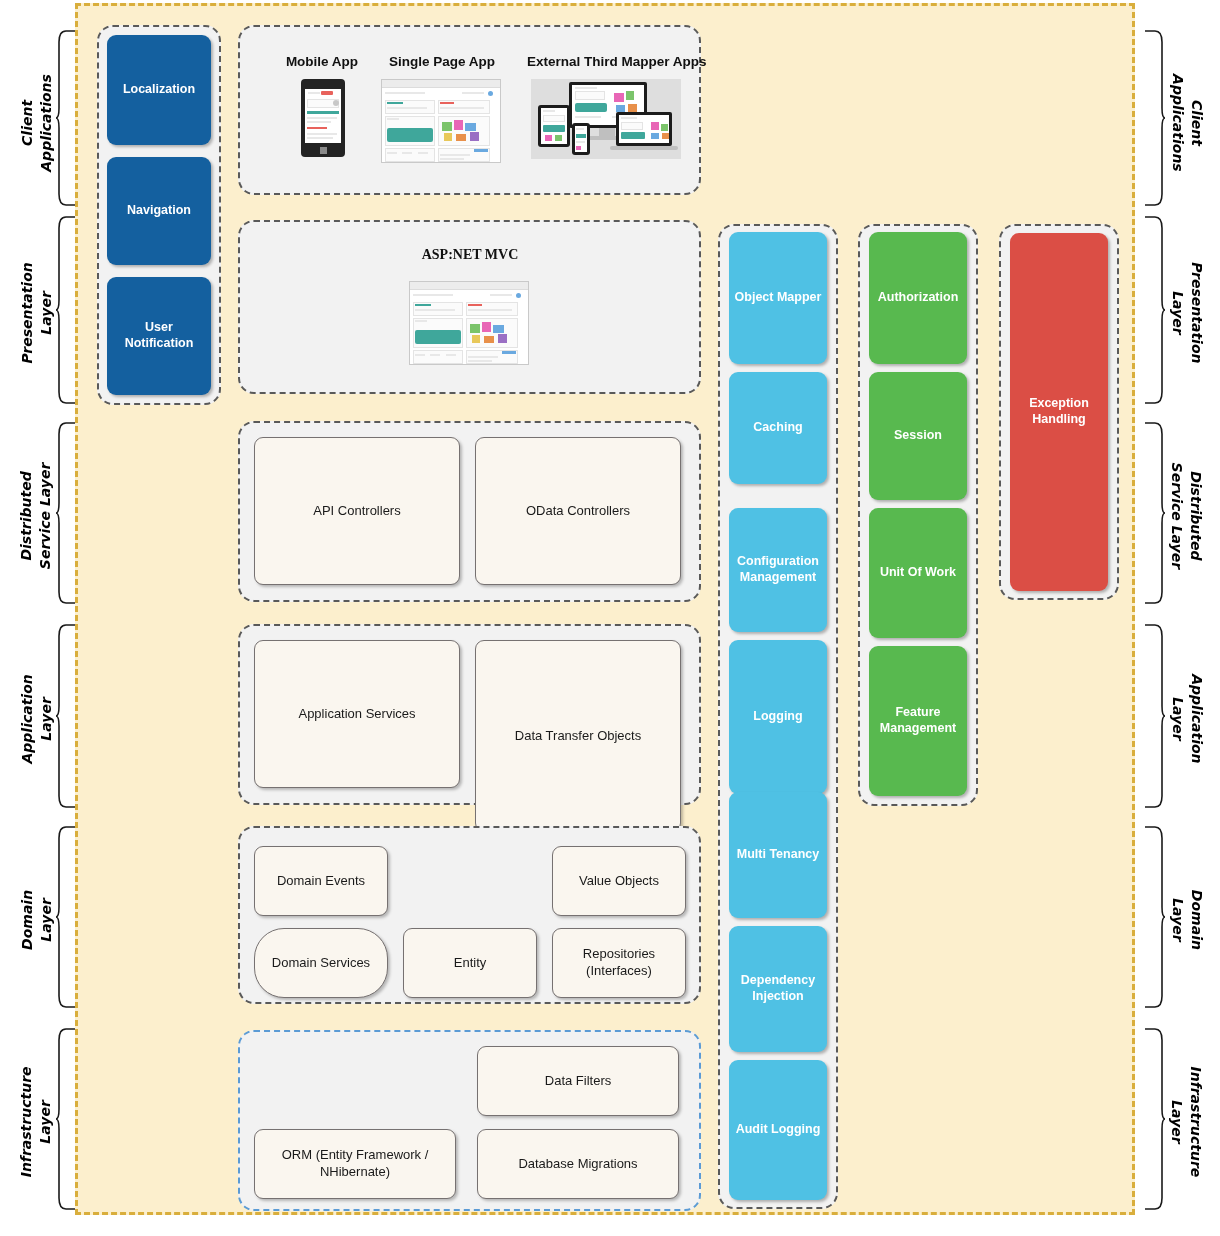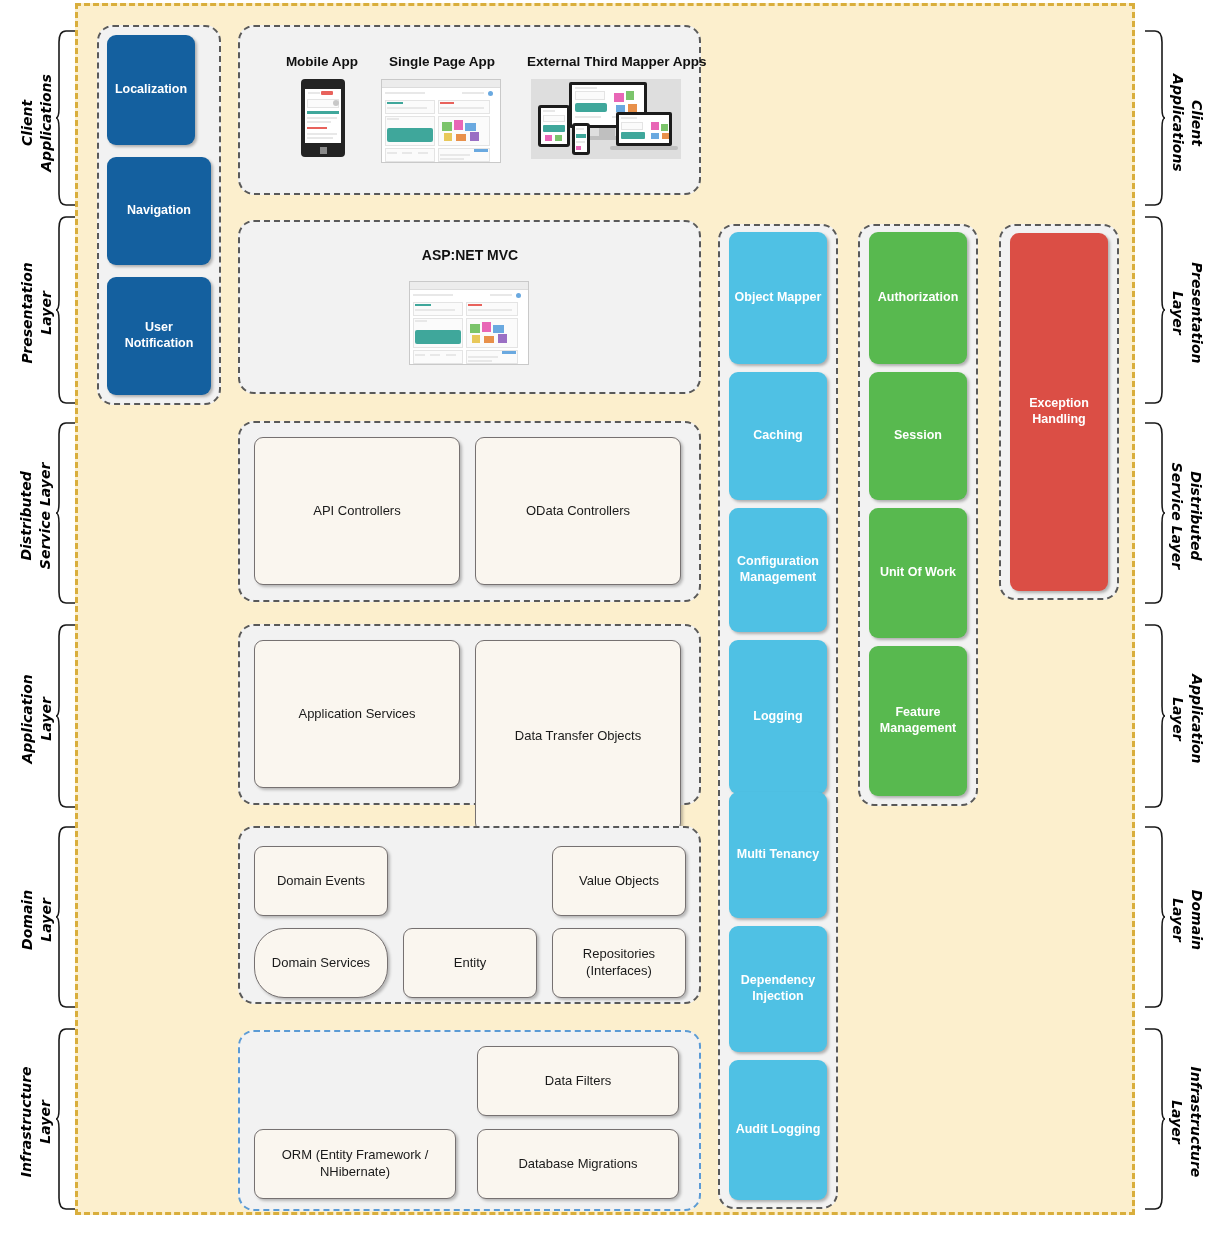--- a/index.html
+++ b/index.html
@@ -91,20 +91,21 @@
     font-weight: bold;
     white-space: nowrap;
   }
   .section-title {
     position: absolute;
     text-align: center;
     color: #111111;
     font-size: 14px;
     font-weight: bold;
     white-space: nowrap;
+    font-family: Liberation Serif, serif;
   }
 
   
   .phone {
     position: absolute;
     background: #232323;
     border-radius: 4px;
     box-sizing: border-box;
     padding: 10px 4px 14px 4px;
   }
@@ -242,21 +243,21 @@
     <svg width="22" height="186" viewBox="0 0 22 186">
         <path d="M20 3 L10 3 Q3 3 3 14 L3 83 Q3 93 0 93 Q3 93 3 103 L3 172 Q3 183 10 183 L20 183" fill="none" stroke="#1a1a1a" stroke-width="1.6"></path>
       </svg>
   </div>
   <div class="side-label left" style="left:-34px;top:1103px;width:140px;">Infrastructure
 Layer</div>
 
   <div class="outer-frame"></div>
 
   <div class="group" style="left:97px;top:25px;width:124px;height:380px;"></div>
-  <div class="tile navy" style="left:107px;top:35px;width:88px;height:110px;">Localization</div>
+  <div class="tile navy" style="left:107px;top:35px;width:104px;height:110px;">Localization</div>
   <div class="tile navy" style="left:107px;top:157px;width:104px;height:108px;">Navigation</div>
   <div class="tile navy" style="left:107px;top:277px;width:104px;height:118px;">
     <span style="white-space:pre-line;">User
 Notification</span>
   </div>
 
   <div class="group" style="left:238px;top:25px;width:463px;height:170px;"></div>
 
   <div class="caption" style="left:258px;top:54px;width:128px;">Mobile App</div>
   <div class="caption" style="left:378px;top:54px;width:128px;">Single Page App</div>
@@ -419,21 +420,21 @@
   <div class="group blue-border" style="left:238px;top:1030px;width:463px;height:181px;"></div>
   <div class="box" style="left:477px;top:1046px;width:202px;height:70px;">Data Filters</div>
   <div class="box" style="left:254px;top:1129px;width:202px;height:70px;">
     <span style="white-space:pre-line;">ORM (Entity Framework /
 NHibernate)</span>
   </div>
   <div class="box" style="left:477px;top:1129px;width:202px;height:70px;">Database Migrations</div>
 
   <div class="group" style="left:718px;top:224px;width:120px;height:985px;"></div>
   <div class="tile cyan" style="left:729px;top:232px;width:98px;height:132px;">Object Mapper</div>
-  <div class="tile cyan" style="left:729px;top:372px;width:98px;height:128px;">Caching</div>
+  <div class="tile cyan" style="left:729px;top:372px;width:98px;height:112px;">Caching</div>
   <div class="tile cyan" style="left:729px;top:508px;width:98px;height:124px;">
     <span style="white-space:pre-line;">Configuration
 Management</span>
   </div>
   <div class="tile cyan" style="left:729px;top:640px;width:98px;height:154px;">Logging</div>
   <div class="tile cyan" style="left:729px;top:792px;width:98px;height:126px;">Multi Tenancy</div>
   <div class="tile cyan" style="left:729px;top:926px;width:98px;height:126px;">
     <span style="white-space:pre-line;">Dependency
 Injection</span>
   </div>

